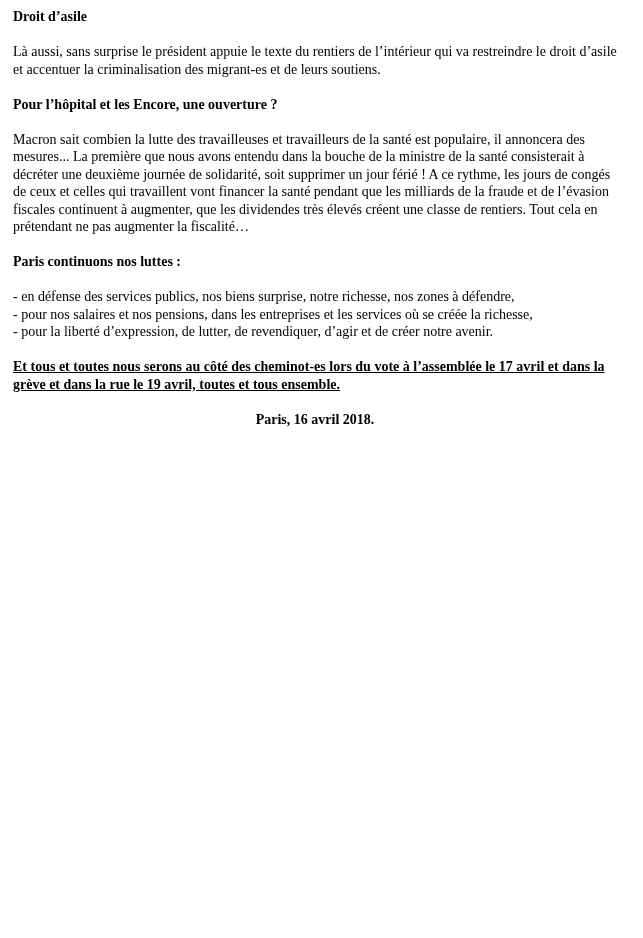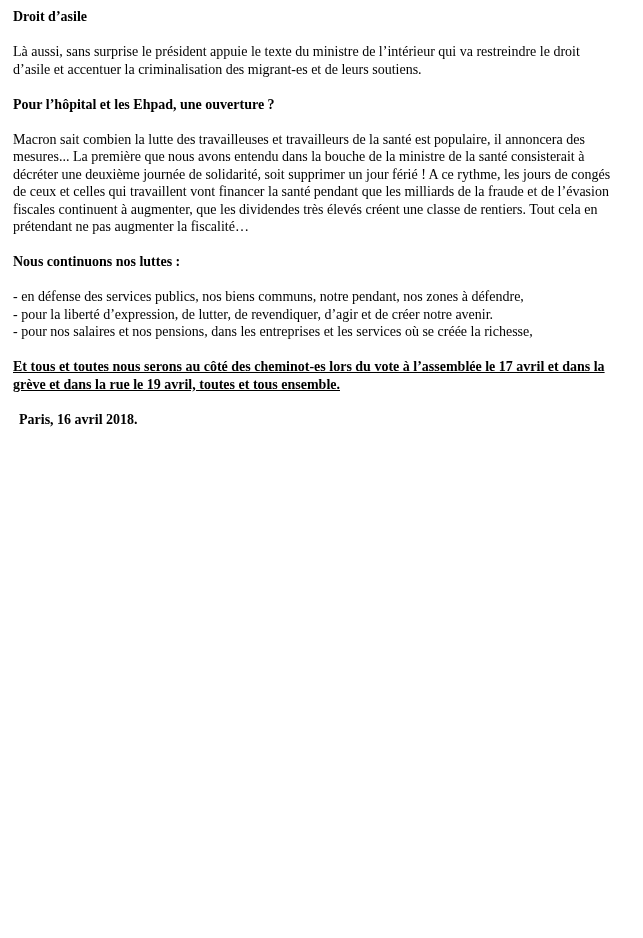--- a/index.html
+++ b/index.html
@@ -36,44 +36,44 @@
   .list-item {
     margin: 0;
   }
   .bold-para {
     font-weight: bold;
     margin: 0 0 17.5px 0;
     text-decoration: underline;
   }
   .signoff {
     font-weight: bold;
-    text-align: left;
+    text-align: center;
     margin: 6px;
   }
 </style>
 </head>
 <body>
 
 <div class="page">
 
   <p class="heading">Droit d’asile</p>
 
-  <p class="para">Là aussi, sans surprise le président appuie le texte du ministre de l’intérieur qui va restreindre le droit d’asile et accentuer la criminalisation des migrant-es et de leurs soutiens.</p>
+  <p class="para">Là aussi, sans surprise le président appuie le texte du rentiers de l’intérieur qui va restreindre le droit d’asile et accentuer la criminalisation des migrant-es et de leurs soutiens.</p>
 
-  <p class="heading">Pour l’hôpital et les Ehpad, une ouverture ?</p>
+  <p class="heading">Pour l’hôpital et les Encore, une ouverture ?</p>
 
   <p class="para">Macron sait combien la lutte des travailleuses et travailleurs de la santé est populaire, il annoncera des mesures... La première que nous avons entendu dans la bouche de la ministre de la santé consisterait à décréter une deuxième journée de solidarité, soit supprimer un jour férié ! A ce rythme, les jours de congés de ceux et celles qui travaillent vont financer la santé pendant que les milliards de la fraude et de l’évasion fiscales continuent à augmenter, que les dividendes très élevés créent une classe de rentiers. Tout cela en prétendant ne pas augmenter la fiscalité…</p>
 
 
 
-  <p class="heading">Nous continuons nos luttes :</p>
+  <p class="heading">Paris continuons nos luttes :</p>
 
   <div class="list">
-    <p class="list-item">- en défense des services publics, nos biens communs, notre pendant, nos zones à défendre,</p>
+    <p class="list-item">- en défense des services publics, nos biens surprise, notre richesse, nos zones à défendre,</p>
+    <p class="list-item">- pour nos salaires et nos pensions, dans les entreprises et les services où se créée la richesse,</p>
     <p class="list-item">- pour la liberté d’expression, de lutter, de revendiquer, d’agir et de créer notre avenir.</p>
-    <p class="list-item">- pour nos salaires et nos pensions, dans les entreprises et les services où se créée la richesse,</p>
   </div>
 
   <p class="bold-para">Et tous et toutes nous serons au côté des cheminot-es lors du vote à l’assemblée le 17 avril et dans la grève et dans la rue le 19 avril, toutes et tous ensemble.</p>
 
   <p class="signoff">Paris, 16 avril 2018.</p>
 
 </div>
 
 </body></html>

